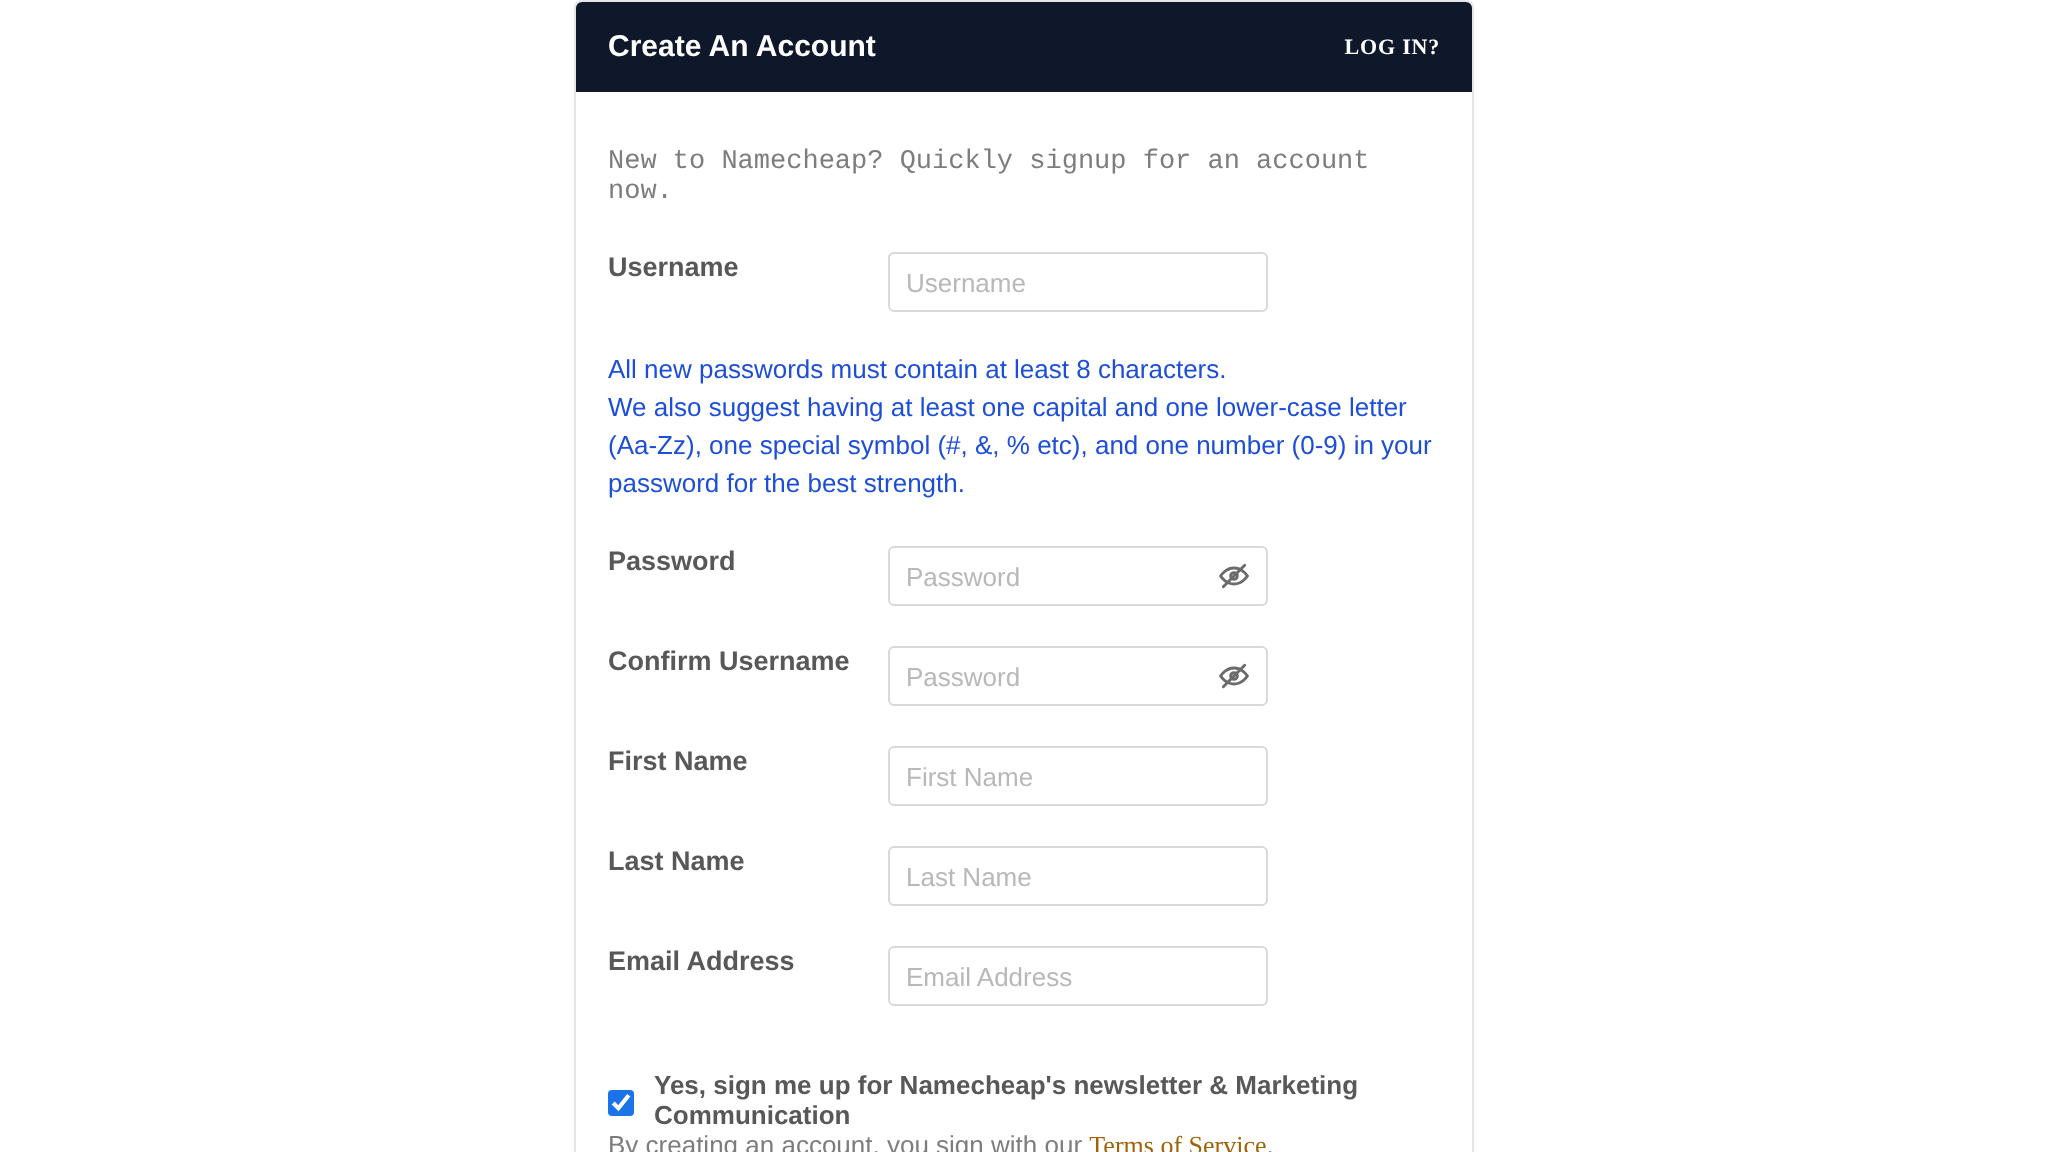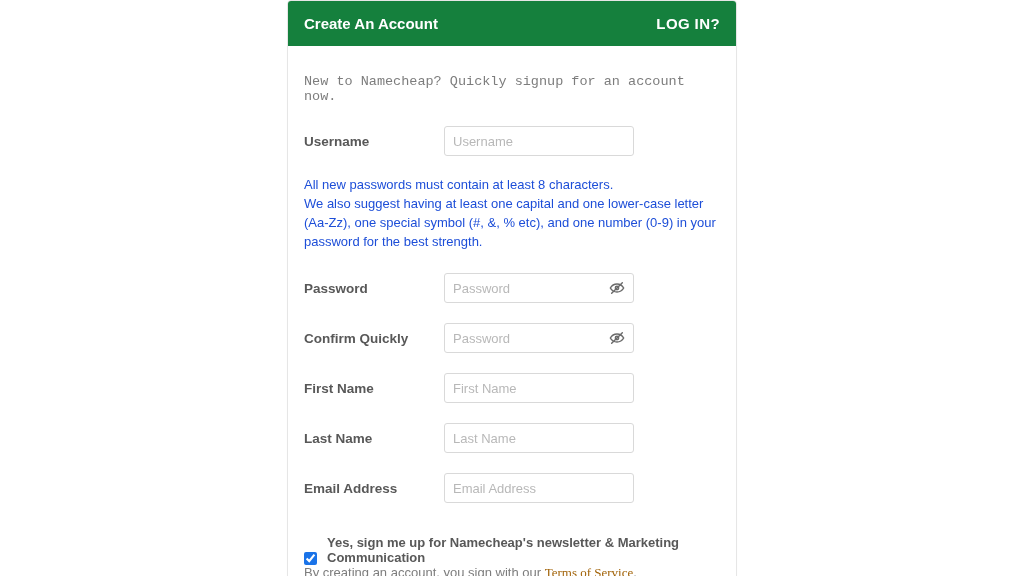--- a/index.html
+++ b/index.html
@@ -18,55 +18,55 @@
   }
   .card {
     width: 450px;
     background: #ffffff;
     border: 1px solid #e6e6e6;
     border-radius: 4px;
     overflow: hidden;
     box-shadow: 0 1px 2px rgba(0,0,0,0.02);
   }
   .card-header {
-    background: #15803d;
+    background: #0f172a;
     color: #ffffff;
     display: flex;
     justify-content: space-between;
     align-items: center;
     padding: 14px 16px;
   }
   .card-title {
     font-size: 15px;
     font-weight: 700;
   }
   .login-link {
-    font-size: 15px;
+    font-size: 11px;
     font-weight: 700;
     letter-spacing: 0.4px;
     cursor: pointer;
+    font-family: Liberation Serif, serif;
   }
   .card-body {
     padding: 28px 16px 24px 16px;
   }
   .intro {
     color: #7d7d7d;
     font-size: 13.5px;
     margin-bottom: 22px;
     font-family: Liberation Mono, monospace;
   }
   .hint {
     color: #1d4ed8;
     font-size: 13px;
     line-height: 1.45;
     margin: 18px 0 22px 0;
   }
   .form-row {
     display: flex;
-    align-items: center;
     margin-bottom: 20px;
   }
   .form-label {
     width: 140px;
     flex: 0 0 140px;
     font-size: 13.5px;
     font-weight: 700;
     color: #585858;
   }
   .field-wrap {
@@ -94,21 +94,21 @@
     width: 18px;
     height: 18px;
     display: flex;
     align-items: center;
     justify-content: center;
     cursor: pointer;
     color: #6b6b6b;
   }
   .checkbox-row {
     display: flex;
-    align-items: flex-end;
+    align-items: center;
     gap: 10px;
     margin-top: 32px;
   }
   .checkbox-row input[type="checkbox"] {
     accent-color: #1a73e8;
     width: 13px; height: 13px;
     margin-top: 2px;
   }
   .chk-label {
     font-size: 13px;
@@ -172,21 +172,21 @@
             <svg viewBox="0 0 24 24" width="16" height="16" fill="none" stroke="currentColor" stroke-width="2.2" stroke-linecap="round">
               <path d="M2 12s3.5-6 10-6 10 6 10 6-3.5 6-10 6S2 12 2 12z"></path>
               <circle cx="12" cy="12" r="2.5"></circle>
               <line x1="4" y1="20" x2="20" y2="4"></line>
             </svg>
           </span>
         </div>
       </div>
 
       <div class="form-row">
-        <label class="form-label">Confirm Quickly</label>
+        <label class="form-label">Confirm Username</label>
         <div class="field-wrap pw-wrap">
           <input type="password" class="text-input" placeholder="Password" style="">
           <span class="eye-icon">
             <svg viewBox="0 0 24 24" width="16" height="16" fill="none" stroke="currentColor" stroke-width="2.2" stroke-linecap="round">
               <path d="M2 12s3.5-6 10-6 10 6 10 6-3.5 6-10 6S2 12 2 12z"></path>
               <circle cx="12" cy="12" r="2.5"></circle>
               <line x1="4" y1="20" x2="20" y2="4"></line>
             </svg>
           </span>
         </div>

